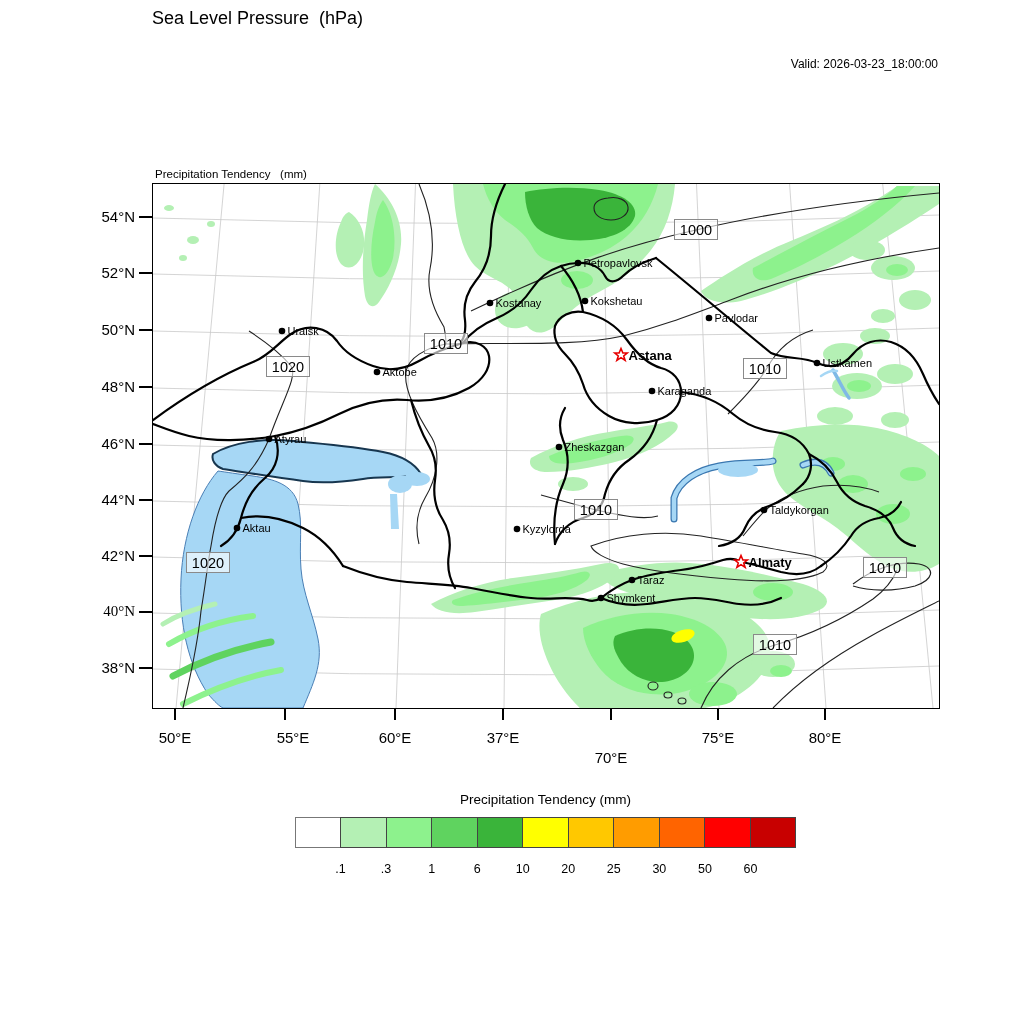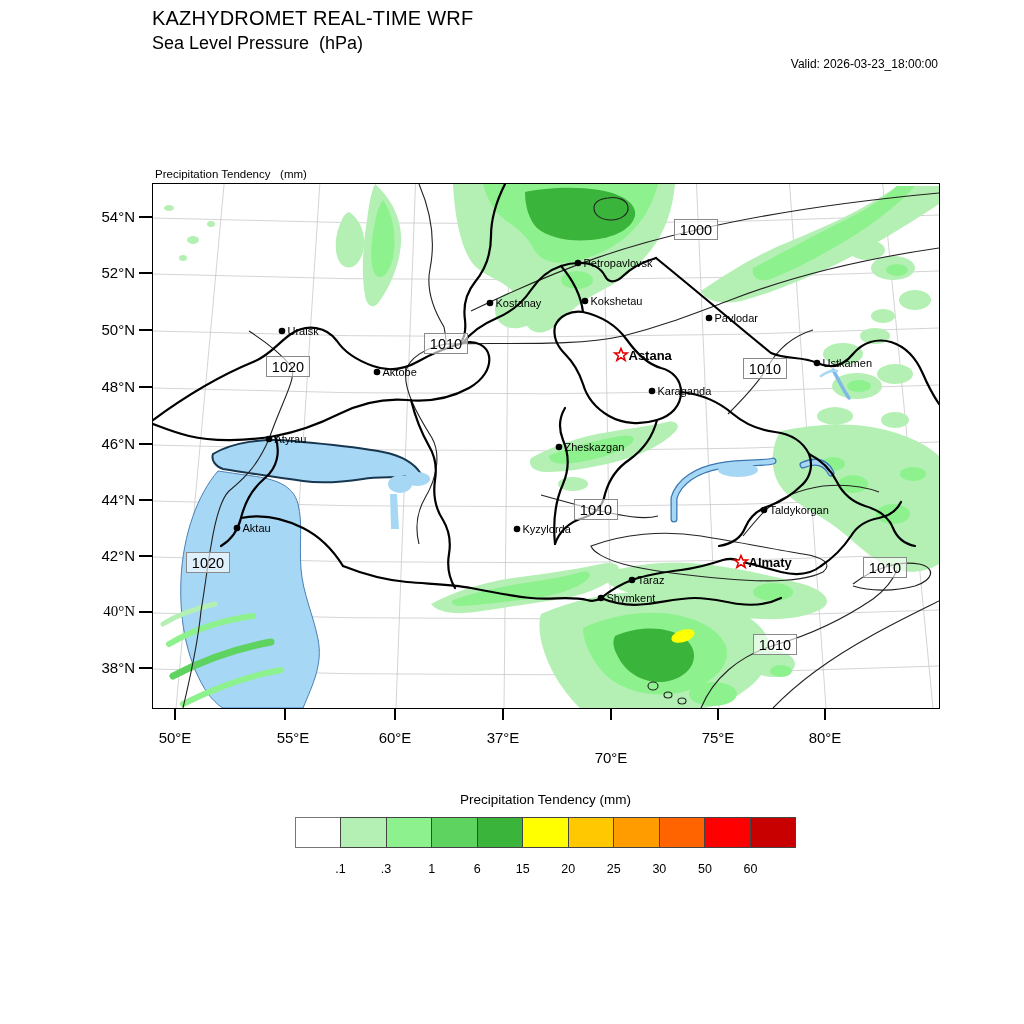--- a/index.html
+++ b/index.html
@@ -23,21 +23,20 @@
   .legend-num{position:absolute;top:862px;transform:translateX(-50%);font-size:12.5px;}
   text{font-family:"Liberation Sans","DejaVu Sans",sans-serif;}
   .citylabel{font-size:11px;}
   .citylabel.big{font-size:13px;font-weight:bold;}
   .plabel-text{font-size:14.5px;}
 </style>
 </head>
 <body>
 
 <div id="header" class="abs">
-  <div class="t1">KAZHYDROMET REAL-TIME WRF</div>
   <div class="t3">Sea Level Pressure  (hPa)</div>
 </div>
 <div id="initvalid" class="abs">
   <div>Valid: 2026-03-23_18:00:00</div>
 </div>
 
 <div id="mapnotes" class="abs">
   <div>Precipitation Tendency   (mm)</div>
   <div>Sea Level Pressure   (hPa)</div>
 </div>
@@ -346,19 +345,19 @@
     <div class="cell" style="background: rgb(255, 156, 0);"></div>
     <div class="cell" style="background: rgb(255, 100, 0);"></div>
     <div class="cell" style="background: rgb(255, 0, 0);"></div>
     <div class="cell" style="background: rgb(200, 0, 0);"></div>
   </div>
 <div id="legend-labels">
     <span class="legend-num abs" style="left: 340.545px;">.1</span>
     <span class="legend-num abs" style="left: 386.091px;">.3</span>
     <span class="legend-num abs" style="left: 431.636px;">1</span>
     <span class="legend-num abs" style="left: 477.182px;">6</span>
-    <span class="legend-num abs" style="left: 522.727px;">15</span>
+    <span class="legend-num abs" style="left: 522.727px;">10</span>
     <span class="legend-num abs" style="left: 568.273px;">20</span>
     <span class="legend-num abs" style="left: 613.818px;">25</span>
     <span class="legend-num abs" style="left: 659.364px;">30</span>
     <span class="legend-num abs" style="left: 704.909px;">50</span>
     <span class="legend-num abs" style="left: 750.455px;">60</span>
   </div>
 
 </body></html>

